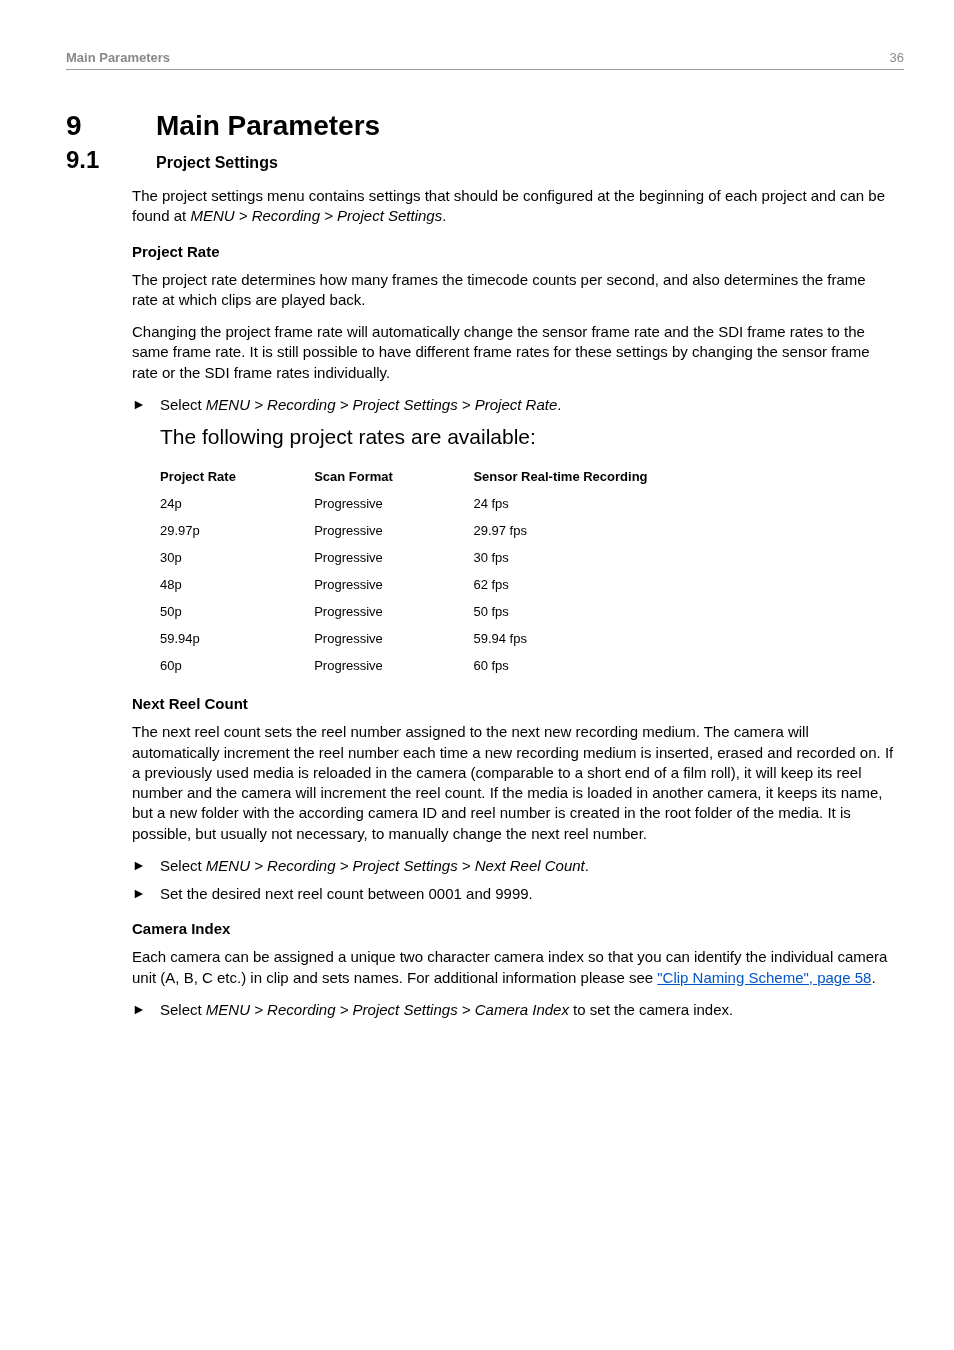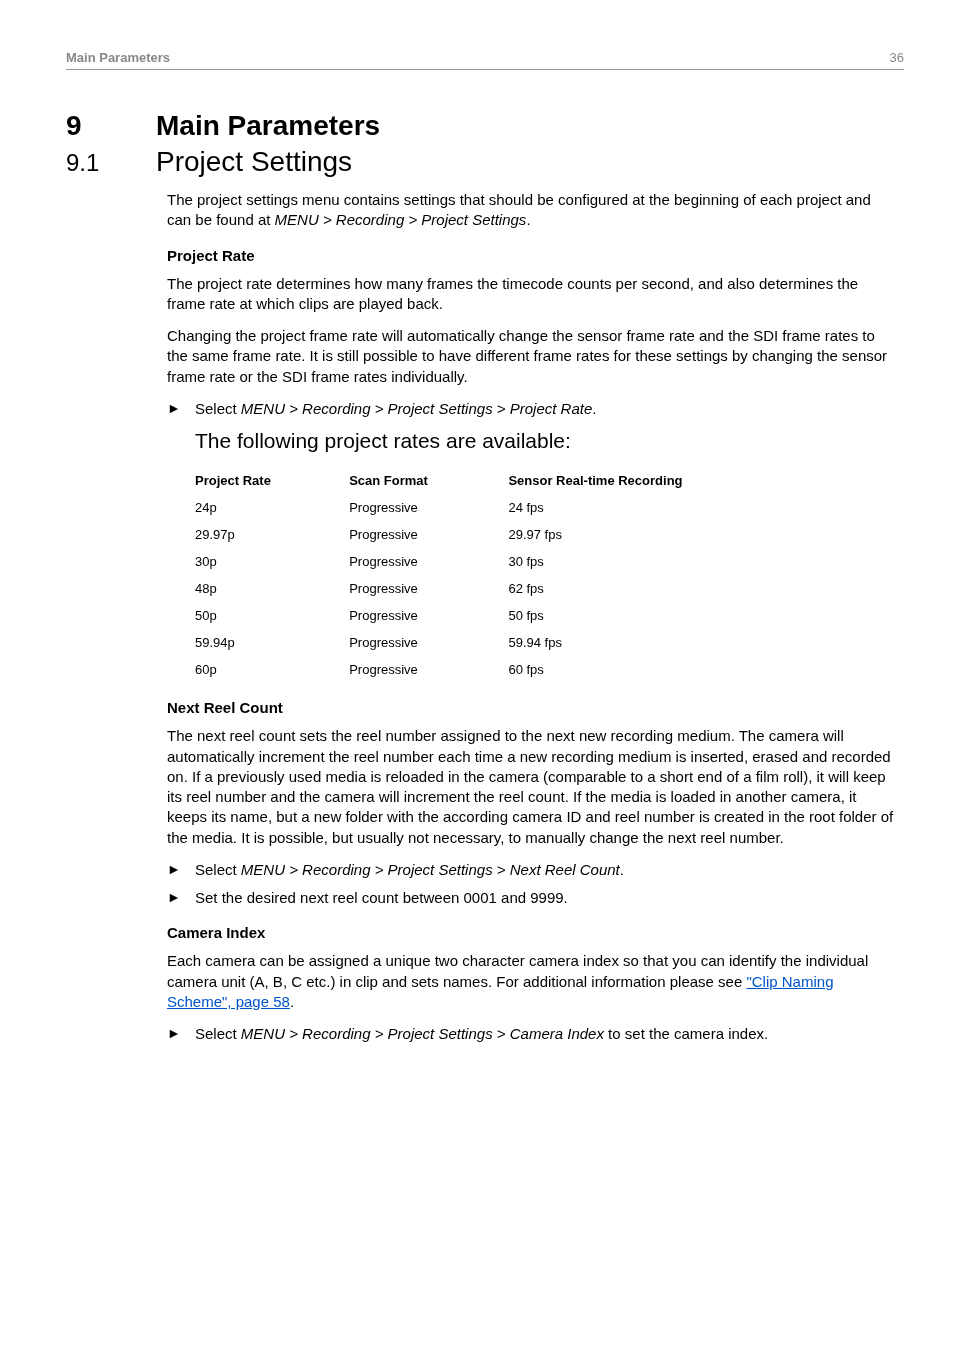--- a/index.html
+++ b/index.html
@@ -47,29 +47,29 @@
     font-weight: bold;
   }
   .section-row {
     display: flex;
     align-items: baseline;
     gap: 30px;
     margin-bottom: 12px;
   }
   .section-num {
     font-size: 24px;
-    font-weight: normal;
+    font-weight: bold;
     width: 60px;
   }
   .section-title {
-    font-size: 28px;
-    font-weight: normal;
+    font-size: 16px;
+    font-weight: bold;
   }
   .body-col {
-    margin-left: 101px;
+    margin-left: 66px;
     margin-right: 10px;
   }
   .para {
     font-size: 15px;
     line-height: 1.35;
     margin: 0 0 12px 0;
   }
   .subhead {
     font-size: 15px;
     font-weight: bold;

